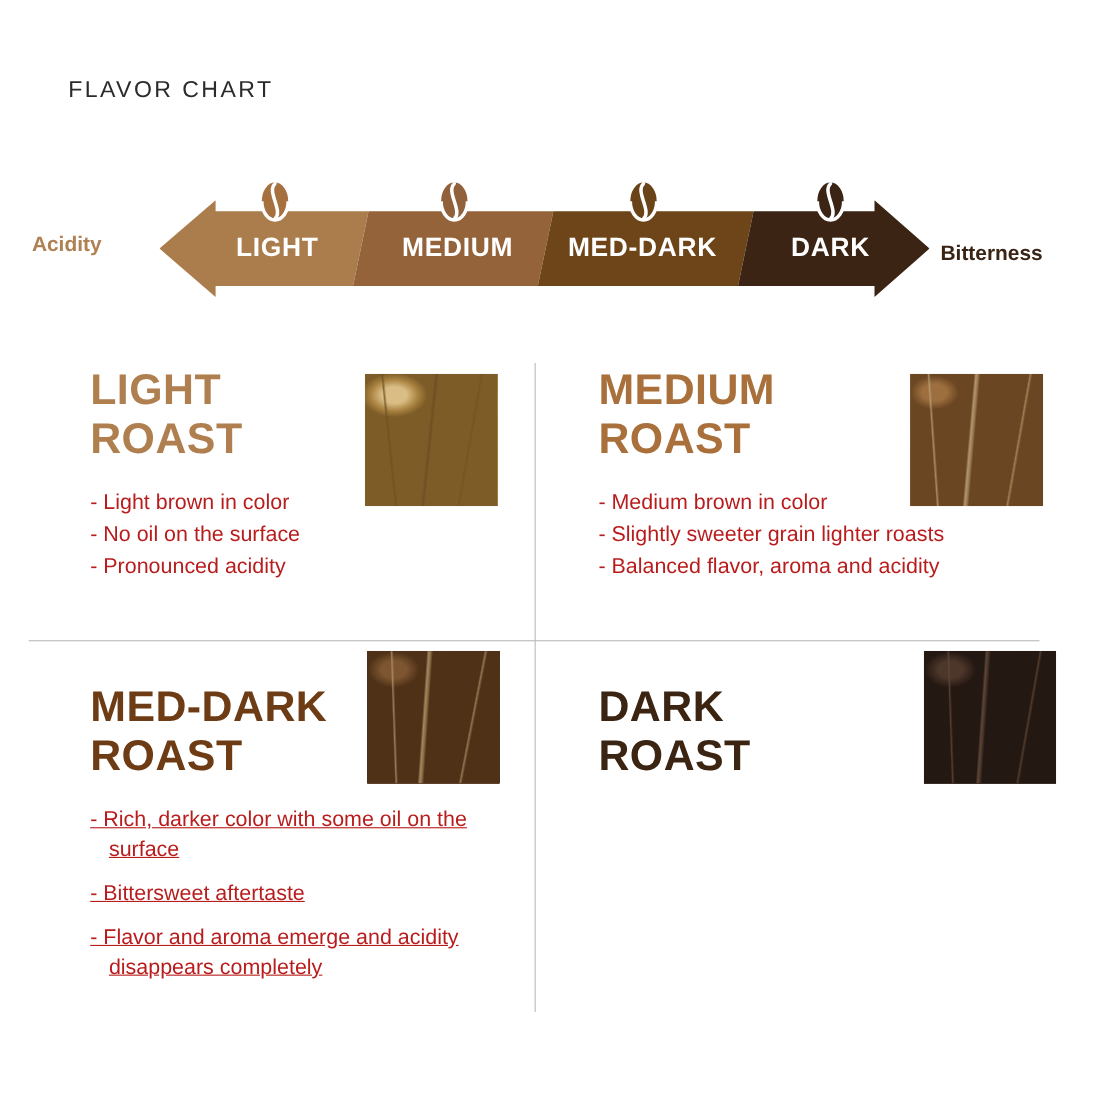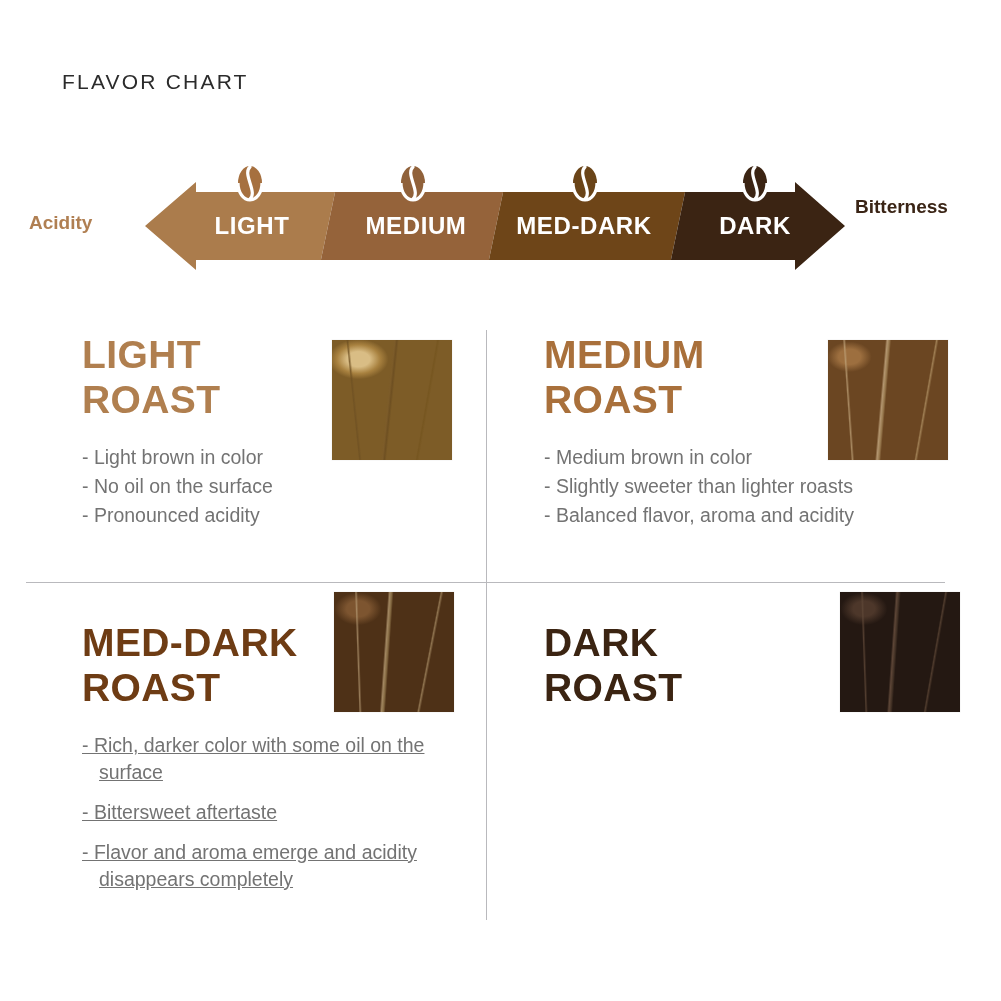--- a/index.html
+++ b/index.html
@@ -21,21 +21,21 @@
 
   
   #scale{ position:absolute; left:0; top:160px; width:1001px; height:120px; }
 
   #scale-svg{ position:absolute; left:0; top:0; }
 
   .axis-label{
     position:absolute; font-size:19px; font-weight:700;
   }
   #acidity-label{ left:29px; top:212px; color:#b07f52; }
-  #bitterness-label{ left:855px; top:196px; color:#3a2415; }
+  #bitterness-label{ left:855px; top:220px; color:#3a2415; }
 
   .seg-label{
     position:absolute; color:#ffffff; font-weight:700;
     font-size:24px; letter-spacing:.6px;
     text-align:center; pointer-events:none;
   }
   #seg-label-0{ left:196px; top:212px; width:112px; }
   #seg-label-1{ left:352px; top:212px; width:128px; }
   #seg-label-2{ left:500px; top:212px; width:168px; }
   #seg-label-3{ left:700px; top:212px; width:110px; }
@@ -63,21 +63,21 @@
     font-weight:700; font-size:39px; line-height:45px;
     letter-spacing:.4px; margin:0 0 22px 0; white-space:pre-line;
   }
   #quad-light   .roast-title{ color:#b07f4f; }
   #quad-medium  .roast-title{ color:#a9703b; }
   #quad-meddark .roast-title{ color:#6e3c14; }
   #quad-dark    .roast-title{ color:#3b2412; }
 
   .bullets{ list-style:none; margin:0; padding:0; }
   .bullets li{
-    font-size:19.5px; line-height:27px; color:#737373;
+    font-size:19.5px; line-height:27px; color:#b91c1c;
     padding-left:17px; text-indent:-17px; margin-bottom:2px;
   }
   .bullets.loose li{ margin-bottom:13px; line-height:27px;text-decoration:underline; }
 
   
   .bean-photo{
     position:absolute; width:120px; height:120px;
     background-repeat:no-repeat;
     box-shadow:0 0 0 .5px rgba(0,0,0,.06);
   }
@@ -257,21 +257,21 @@
     <li>- Pronounced acidity</li>
   </ul>
 </div>
 <div class="bean-photo" id="photo-light"></div>
 
 <div class="quadrant" id="quad-medium">
   <h2 class="roast-title">MEDIUM
 ROAST</h2>
   <ul class="bullets">
     <li>- Medium brown in color</li>
-    <li>- Slightly sweeter than lighter roasts</li>
+    <li>- Slightly sweeter grain lighter roasts</li>
     <li>- Balanced flavor, aroma and acidity</li>
   </ul>
 </div>
 <div class="bean-photo" id="photo-medium"></div>
 
 <div class="quadrant" id="quad-meddark">
   <h2 class="roast-title">MED-DARK
 ROAST</h2>
   <ul class="bullets loose">
     <li>- Rich, darker color with some oil on the surface</li>

